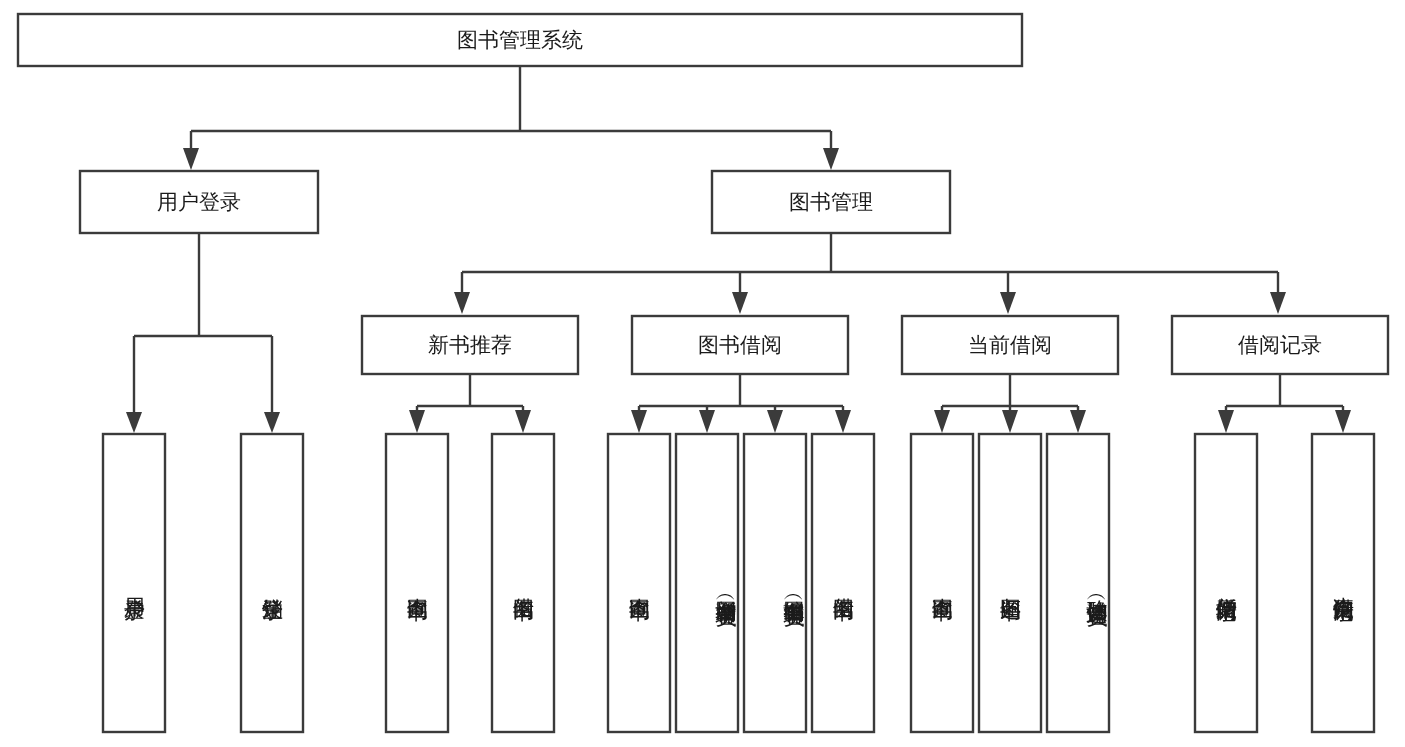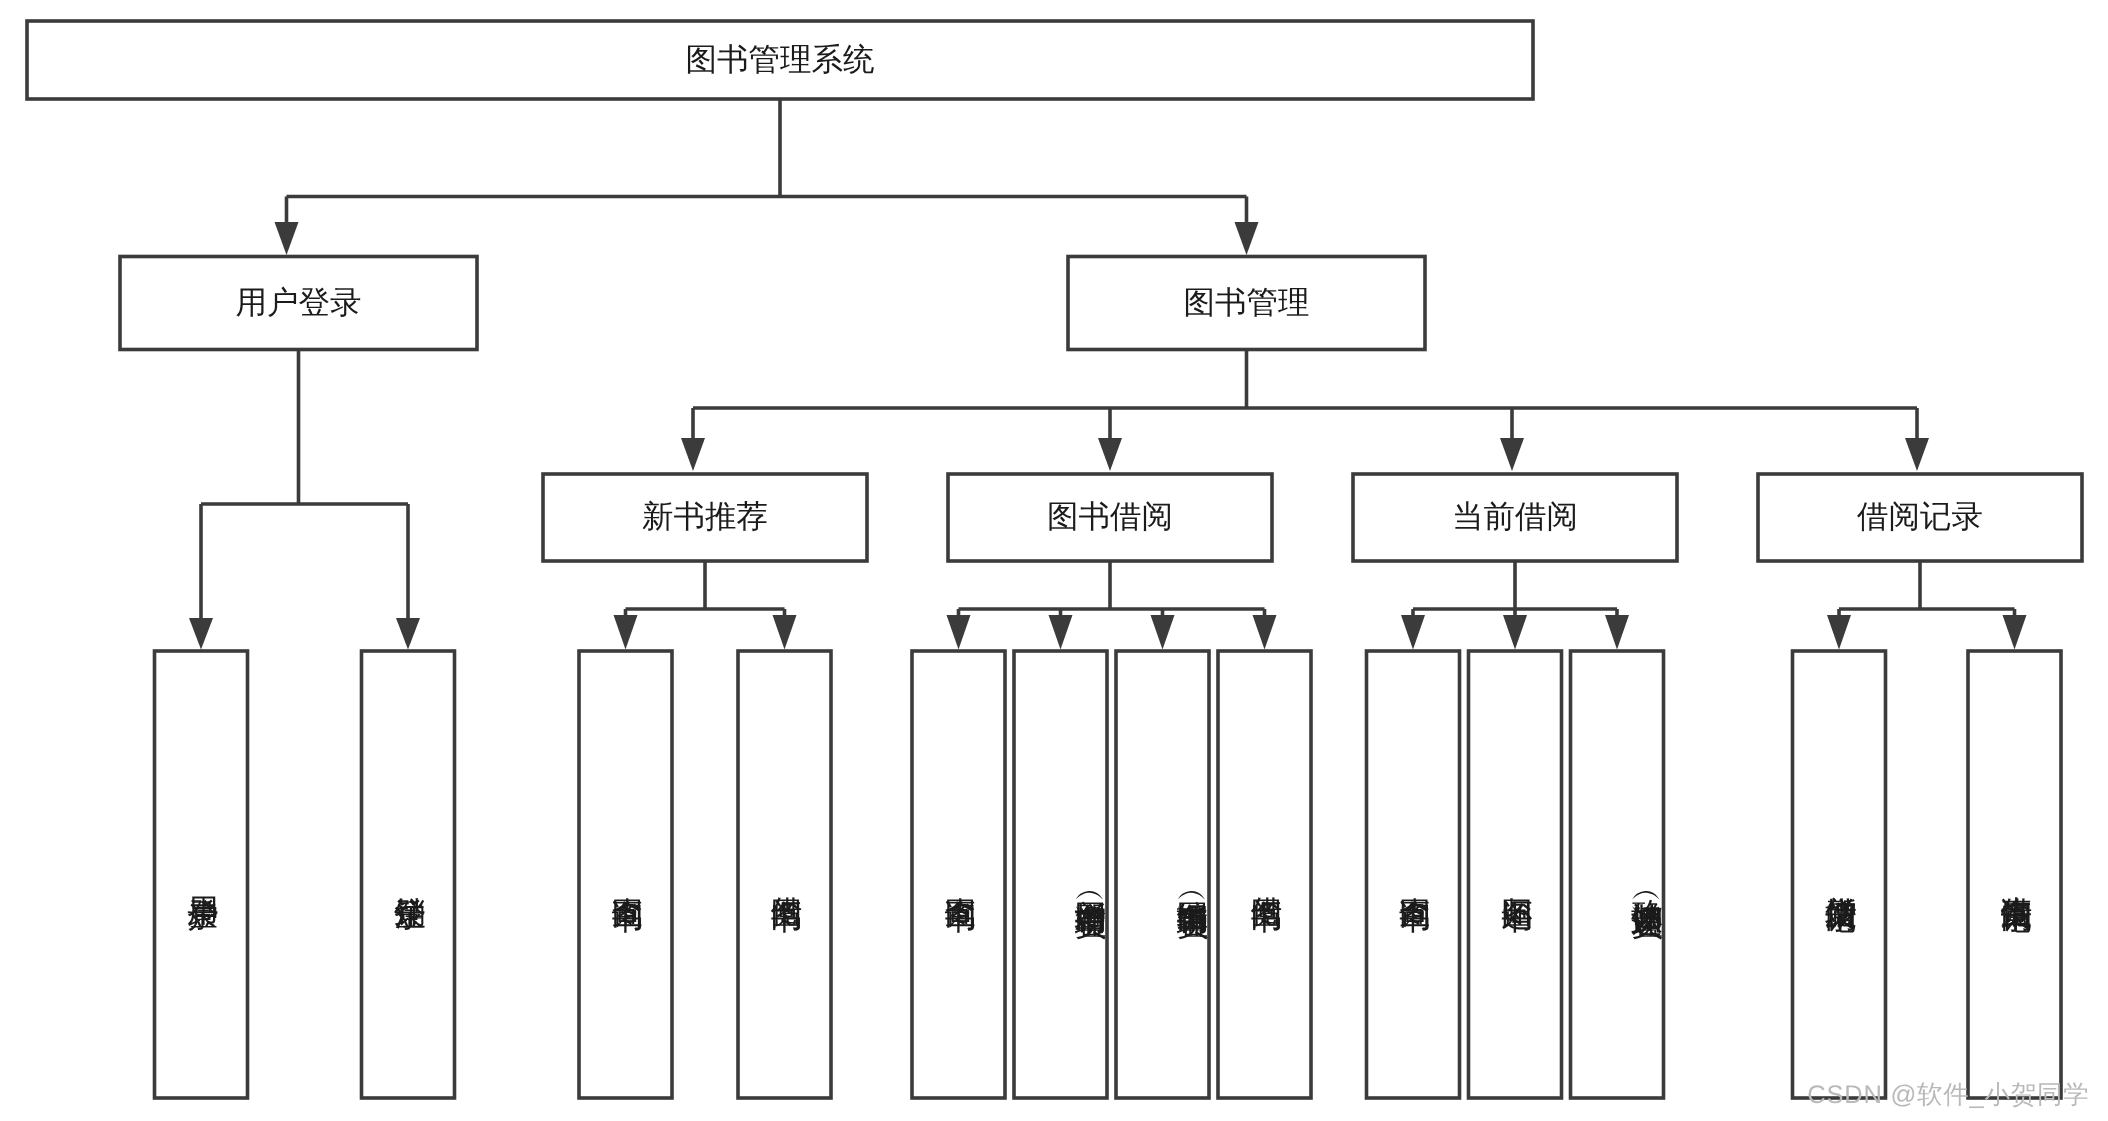--- a/index.html
+++ b/index.html
@@ -226,14 +226,13 @@
   <div class="leaf-label-wrap" style="left:744px; top:434px; width:62px; height:298px; align-items:flex-start; padding-top:8px; box-sizing:border-box;">编辑图书（管理员）</div>
   <div class="leaf-label-wrap" style="left:812px; top:434px; width:62px; height:298px;">借阅图书</div>
 
   <div class="leaf-label-wrap" style="left:911px; top:434px; width:62px; height:298px;">查询图书</div>
   <div class="leaf-label-wrap" style="left:979px; top:434px; width:62px; height:298px;">归还图书</div>
   <div class="leaf-label-wrap" style="left:1047px; top:434px; width:62px; height:298px; align-items:flex-start; padding-top:8px; box-sizing:border-box;">确认归还（管理员）</div>
 
   <div class="leaf-label-wrap" style="left:1195px; top:434px; width:62px; height:298px;">新增借阅记录</div>
   <div class="leaf-label-wrap" style="left:1312px; top:434px; width:62px; height:298px;">查询借阅记录</div>
 
-  <div class="watermark">CSDN @软件_小贺同学</div>
 </div>
 
 </body></html>

